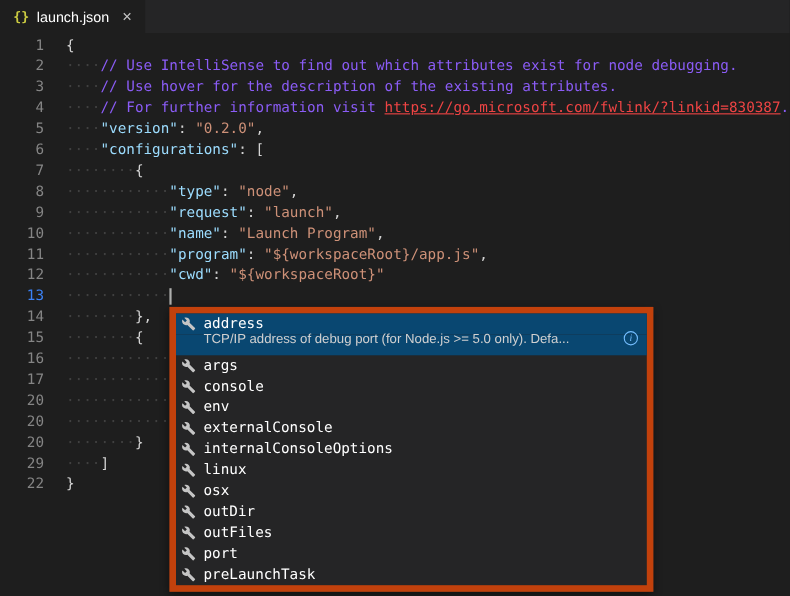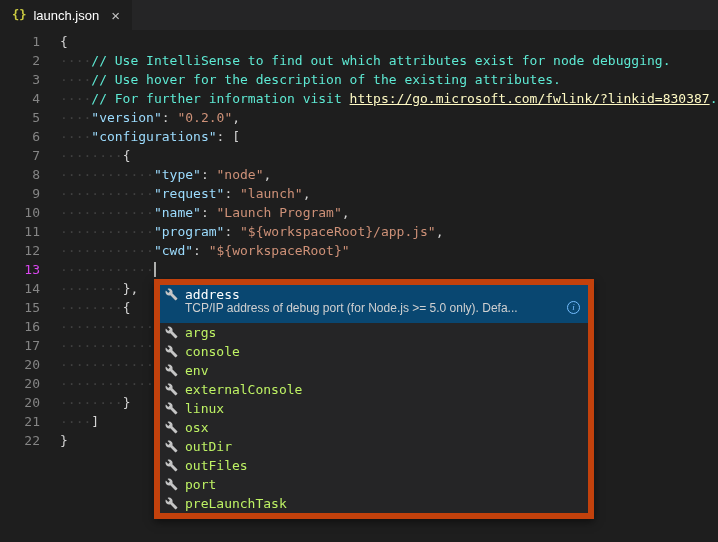--- a/index.html
+++ b/index.html
@@ -8,35 +8,35 @@
 
   .tabbar { height:30px; background:#252526; display:flex; align-items:stretch; }
   .tab { display:flex; align-items:center; gap:7px; padding:0 12px; background:#1e1e1e;
          font-family:"Liberation Sans", sans-serif; font-size:13px; color:#ffffff; cursor:pointer; }
   .tab-icon { color:#cbcb41; font-family:"DejaVu Sans Mono", monospace; font-size:12px; font-weight:bold; }
   .tab-close { color:#c5c5c5; font-size:15px; margin-left:5px; line-height:1; }
 
   .editor { position:absolute; top:30px; left:0; right:0; bottom:0; padding-top:2px; }
   .line { display:flex; height:19px; line-height:19px; font-size:13px; }
   .ln { flex:none; width:40px; text-align:right; color:#858585; }
-  .line.active .ln { color:#d946ef; }
+  .line.active .ln { color:#3b82f6; }
   .lc { margin-left:20px; white-space:pre; }
 
   .tok-w { color:#404040; }
-  .tok-c { color:#5eead4;margin-top:33px; }
+  .tok-c { color:#8b5cf6;margin-top:33px; }
   .tok-k { color:#9cdcfe; }
   .tok-s { color:#ce9178; }
   .tok-p { color:#d4d4d4; }
-  .tok-l { color:#fef9c3; text-decoration:underline; cursor:pointer; }
+  .tok-l { color:#ef4444; text-decoration:underline; cursor:pointer; }
 
   .cursor { display:inline-block; width:2px; height:15px; background:#aeafad; vertical-align:text-bottom; }
 
   .suggest { position:absolute; left:154px; top:249px; width:440px; background:#252526;
              border:6px solid #c2410c; box-shadow:0 3px 8px rgba(0,0,0,.5); font-size:13px; }
-  .srow { height:19px; display:flex; align-items:center; padding:0 4px 0 5px; color:#bef264; cursor:pointer; }
+  .srow { height:19px; display:flex; align-items:center; padding:0 4px 0 5px; color:#ffffff; cursor:pointer; }
   .srow.selected { background:#094771; color:#ffffff; }
   .wicon { flex:none; width:16px; height:14px; margin-right:4px; display:flex; align-items:center; }
   .slabel { white-space:pre; }
   .sdetail { height:19px; background:#094771; color:#d0d0d0; display:flex; align-items:center;
              padding:0 8px 12px 25px; font-family:"Liberation Sans", sans-serif; font-size:12px; }
   .dtext { flex:1; white-space:nowrap; overflow:hidden; }
   .info-icon { flex:none; width:13px; height:13px; margin-left:6px; border:1px solid #75beff; border-radius:50%;
                color:#75beff; font-size:9px; line-height:11px; text-align:center;
                font-family:"Liberation Serif", serif; font-style:italic; cursor:pointer; }
 </style>
@@ -128,21 +128,21 @@
         </div>
         <div class="line">
           <span class="ln">20</span>
           <span class="lc"><span class="tok-w">············</span></span>
         </div>
         <div class="line">
           <span class="ln">20</span>
           <span class="lc"><span class="tok-w">········</span><span class="tok-p">}</span></span>
         </div>
         <div class="line">
-          <span class="ln">21</span>
+          <span class="ln">29</span>
           <span class="lc"><span class="tok-w">····</span><span class="tok-p">]</span></span>
         </div>
         <div class="line">
           <span class="ln">22</span>
           <span class="lc"><span class="tok-p">}</span></span>
         </div>
       </div>
     <div class="suggest">
         <div class="srow selected">
           <span class="wicon">
@@ -187,20 +187,28 @@
             </svg>
           </span>
           <span class="slabel">externalConsole</span>
         </div>
         <div class="srow">
           <span class="wicon">
             <svg viewBox="0 0 24 24" width="13" height="13">
               <path fill="#c5c5c5" d="M22.7 19l-9.1-9.1c.9-2.3.4-5-1.5-6.9-2-2-5-2.4-7.4-1.3L9 6 6 9 1.6 4.7C.4 7.1.9 10.1 2.9 12.1c1.9 1.9 4.6 2.4 6.9 1.5l9.1 9.1c.4.4 1 .4 1.4 0l2.3-2.3c.5-.4.5-1.1.1-1.4z"></path>
             </svg>
           </span>
+          <span class="slabel">internalConsoleOptions</span>
+        </div>
+        <div class="srow">
+          <span class="wicon">
+            <svg viewBox="0 0 24 24" width="13" height="13">
+              <path fill="#c5c5c5" d="M22.7 19l-9.1-9.1c.9-2.3.4-5-1.5-6.9-2-2-5-2.4-7.4-1.3L9 6 6 9 1.6 4.7C.4 7.1.9 10.1 2.9 12.1c1.9 1.9 4.6 2.4 6.9 1.5l9.1 9.1c.4.4 1 .4 1.4 0l2.3-2.3c.5-.4.5-1.1.1-1.4z"></path>
+            </svg>
+          </span>
           <span class="slabel">linux</span>
         </div>
         <div class="srow">
           <span class="wicon">
             <svg viewBox="0 0 24 24" width="13" height="13">
               <path fill="#c5c5c5" d="M22.7 19l-9.1-9.1c.9-2.3.4-5-1.5-6.9-2-2-5-2.4-7.4-1.3L9 6 6 9 1.6 4.7C.4 7.1.9 10.1 2.9 12.1c1.9 1.9 4.6 2.4 6.9 1.5l9.1 9.1c.4.4 1 .4 1.4 0l2.3-2.3c.5-.4.5-1.1.1-1.4z"></path>
             </svg>
           </span>
           <span class="slabel">osx</span>
         </div>

